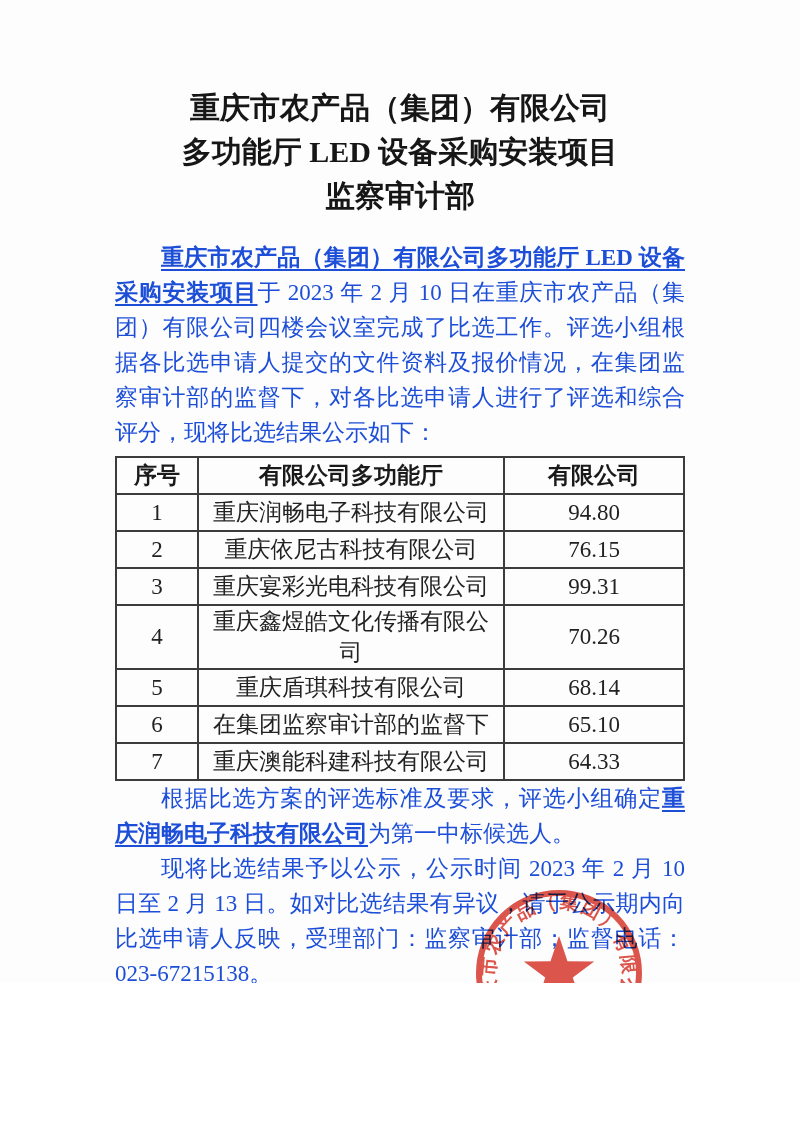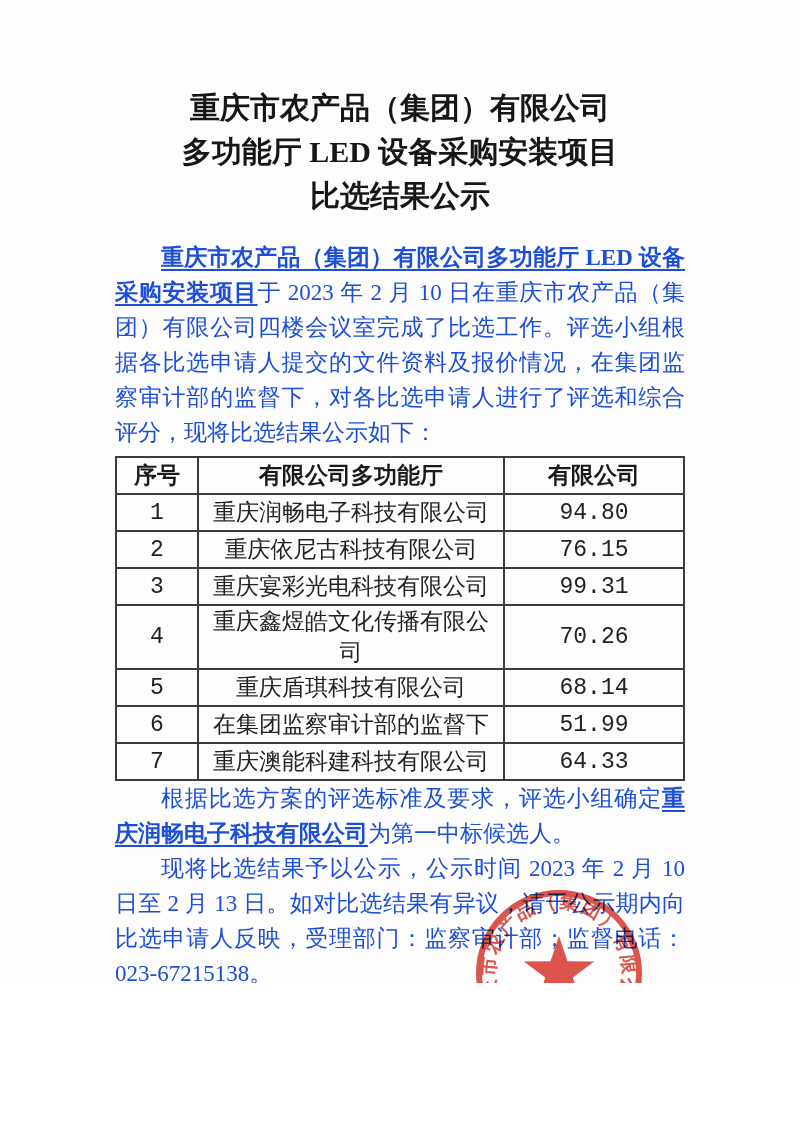--- a/index.html
+++ b/index.html
@@ -46,21 +46,20 @@
     margin-top:6px;
   }
   .results th, .results td {
     border:2px solid #3c3c3c;
     text-align:center;
     vertical-align:middle;
     height:37px;
     font-size:23px;
     padding:0 4px;
     color:#222;
-    font-family:Liberation Mono, monospace;
   }
   .results th { font-weight:bold; color:#1a1a1a; }
   .col-no    { width:82px;  }
   .col-name  { width:306px; }
   .col-score { width:180px; }
 
   .signature {
     margin-top:14px;
     text-align:right;
     font-size:23px;
@@ -81,21 +80,21 @@
 </style>
 </head>
 <body>
 
 <div class="page">
   <div class="content">
 
     <div class="doc-title">
       <div>重庆市农产品（集团）有限公司</div>
       <div>多功能厅 LED 设备采购安装项目</div>
-      <div>比选结果公示</div>
+      <div>监察审计部</div>
     </div>
 
     <p class="para intro"><span class="bu">重庆市农产品（集团）有限公司多功能厅 LED 设备采购安装项目</span><span>于 2023 年 2 月 10 日在重庆市农产品（集团）有限公司四楼会议室完成了比选工作。评选小组根据各比选申请人提交的文件资料及报价情况，在集团监察审计部的监督下，对各比选申请人进行了评选和综合评分，现将比选结果公示如下：</span></p>
 
     <table class="results">
       <colgroup>
         <col class="col-no">
           <col class="col-name">
           <col class="col-score">
       </colgroup>
@@ -128,21 +127,21 @@
           <td>70.26</td>
         </tr>
         <tr>
           <td>5</td>
           <td>重庆盾琪科技有限公司</td>
           <td>68.14</td>
         </tr>
         <tr>
           <td>6</td>
           <td>在集团监察审计部的监督下</td>
-          <td>51.99</td>
+          <td>65.10</td>
         </tr>
         <tr>
           <td>7</td>
           <td>重庆澳能科建科技有限公司</td>
           <td>64.33</td>
         </tr>
       </tbody>
     </table>
 
     <p class="para"><span>根据比选方案的评选标准及要求，评选小组确定</span><span class="bu">重庆润畅电子科技有限公司</span><span>为第一中标候选人。</span></p>

